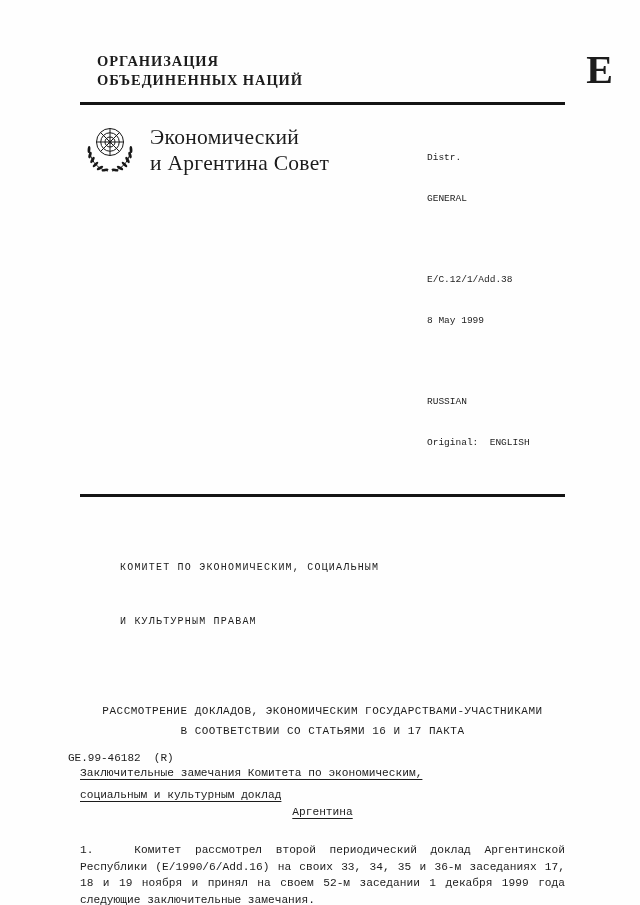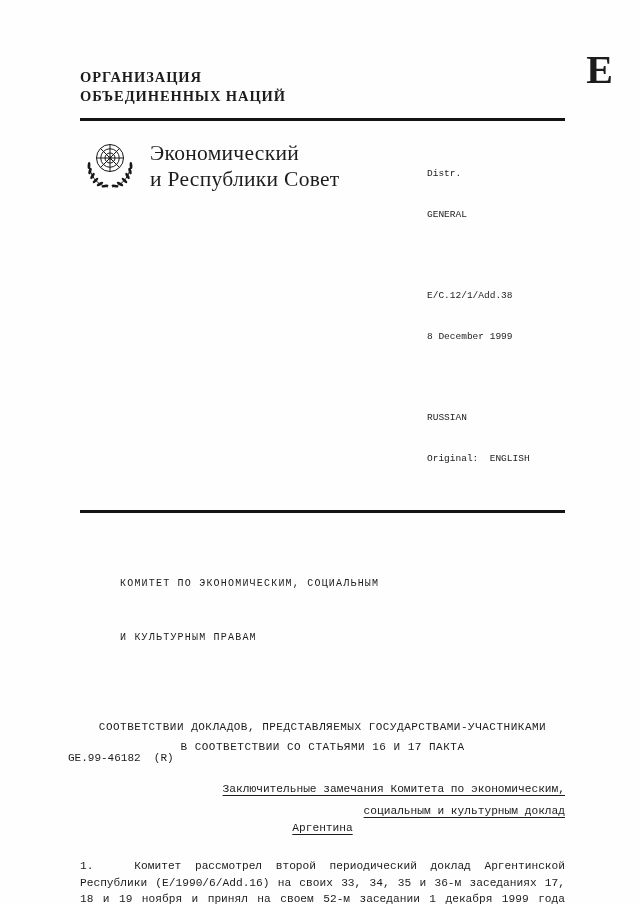--- a/index.html
+++ b/index.html
@@ -10,21 +10,21 @@
     height: 905px;
     margin: 0 auto;
     background: #fefefe;
     color: #1c1c1c;
     font-family: "Liberation Mono", "DejaVu Sans Mono", monospace;
     overflow: hidden;
   }
   .content { padding: 0 75px 0 80px; }
 
   
-  .masthead { padding-top: 68px; }
+  .masthead { padding-top: 52px; margin-left: 17px; }
   .org-name {
     font-family: "Liberation Serif", "DejaVu Serif", serif;
     font-weight: bold;
     font-size: 14.5px;
     letter-spacing: 0.9px;
     line-height: 1.32;
   }
   .doc-letter {
     position: absolute;
     top: 50px;
@@ -72,21 +72,21 @@
   }
   .doc-title {
     margin-top: 34px;
     text-align: center;
     font-size: 11px;
     letter-spacing: 0.5px;
     line-height: 1.85;
   }
   .subtitle {
     margin-top: 22px;
-    text-align: right;
+    text-align: left;
     font-size: 11.2px;
     line-height: 1.9;
     font-family: Liberation Mono, monospace;
   }
   .u {
     text-decoration: underline;
     text-underline-offset: 3px;
     text-decoration-thickness: 1px;
   }
   .country {
@@ -151,43 +151,43 @@
             <ellipse cx="80" cy="98" rx="7" ry="2.8" transform="rotate(28 80 98)"></ellipse>
             <ellipse cx="89" cy="91" rx="7" ry="2.8" transform="rotate(44 89 91)"></ellipse>
             <ellipse cx="95" cy="82" rx="7" ry="2.8" transform="rotate(60 95 82)"></ellipse>
             <ellipse cx="100" cy="72" rx="7" ry="2.8" transform="rotate(74 100 72)"></ellipse>
             <ellipse cx="102" cy="61" rx="7" ry="2.8" transform="rotate(86 102 61)"></ellipse>
           </g>
         </svg>
       </div>
       <div class="council">
         <div>Экономический</div>
-        <div>и Республики Совет</div>
+        <div>и Аргентина Совет</div>
       </div>
       <div class="distr">
         <div>Distr.</div>
         <div>GENERAL</div>
         <div class="spacer"></div>
         <div>E/C.12/1/Add.38</div>
-        <div>8 December 1999</div>
+        <div>8 May 1999</div>
         <div class="spacer"></div>
         <div>RUSSIAN</div>
         <div>Original:  ENGLISH</div>
       </div>
     </div>
 
     <div class="rule rule2"></div>
 
     <div class="committee">
       <div>КОМИТЕТ ПО ЭКОНОМИЧЕСКИМ, СОЦИАЛЬНЫМ</div>
       <div>И КУЛЬТУРНЫМ ПРАВАМ</div>
     </div>
 
     <div class="doc-title">
-      <div>СООТВЕТСТВИИ ДОКЛАДОВ, ПРЕДСТАВЛЯЕМЫХ ГОСУДАРСТВАМИ-УЧАСТНИКАМИ</div>
+      <div>РАССМОТРЕНИЕ ДОКЛАДОВ, ЭКОНОМИЧЕСКИМ ГОСУДАРСТВАМИ-УЧАСТНИКАМИ</div>
       <div>В СООТВЕТСТВИИ СО СТАТЬЯМИ 16 И 17 ПАКТА</div>
     </div>
 
     <div class="subtitle">
       <div><span class="u">Заключительные замечания Комитета по экономическим,</span></div>
       <div><span class="u">социальным и культурным доклад</span></div>
     </div>
 
     <div class="country">
       <span class="u">Аргентина</span>

